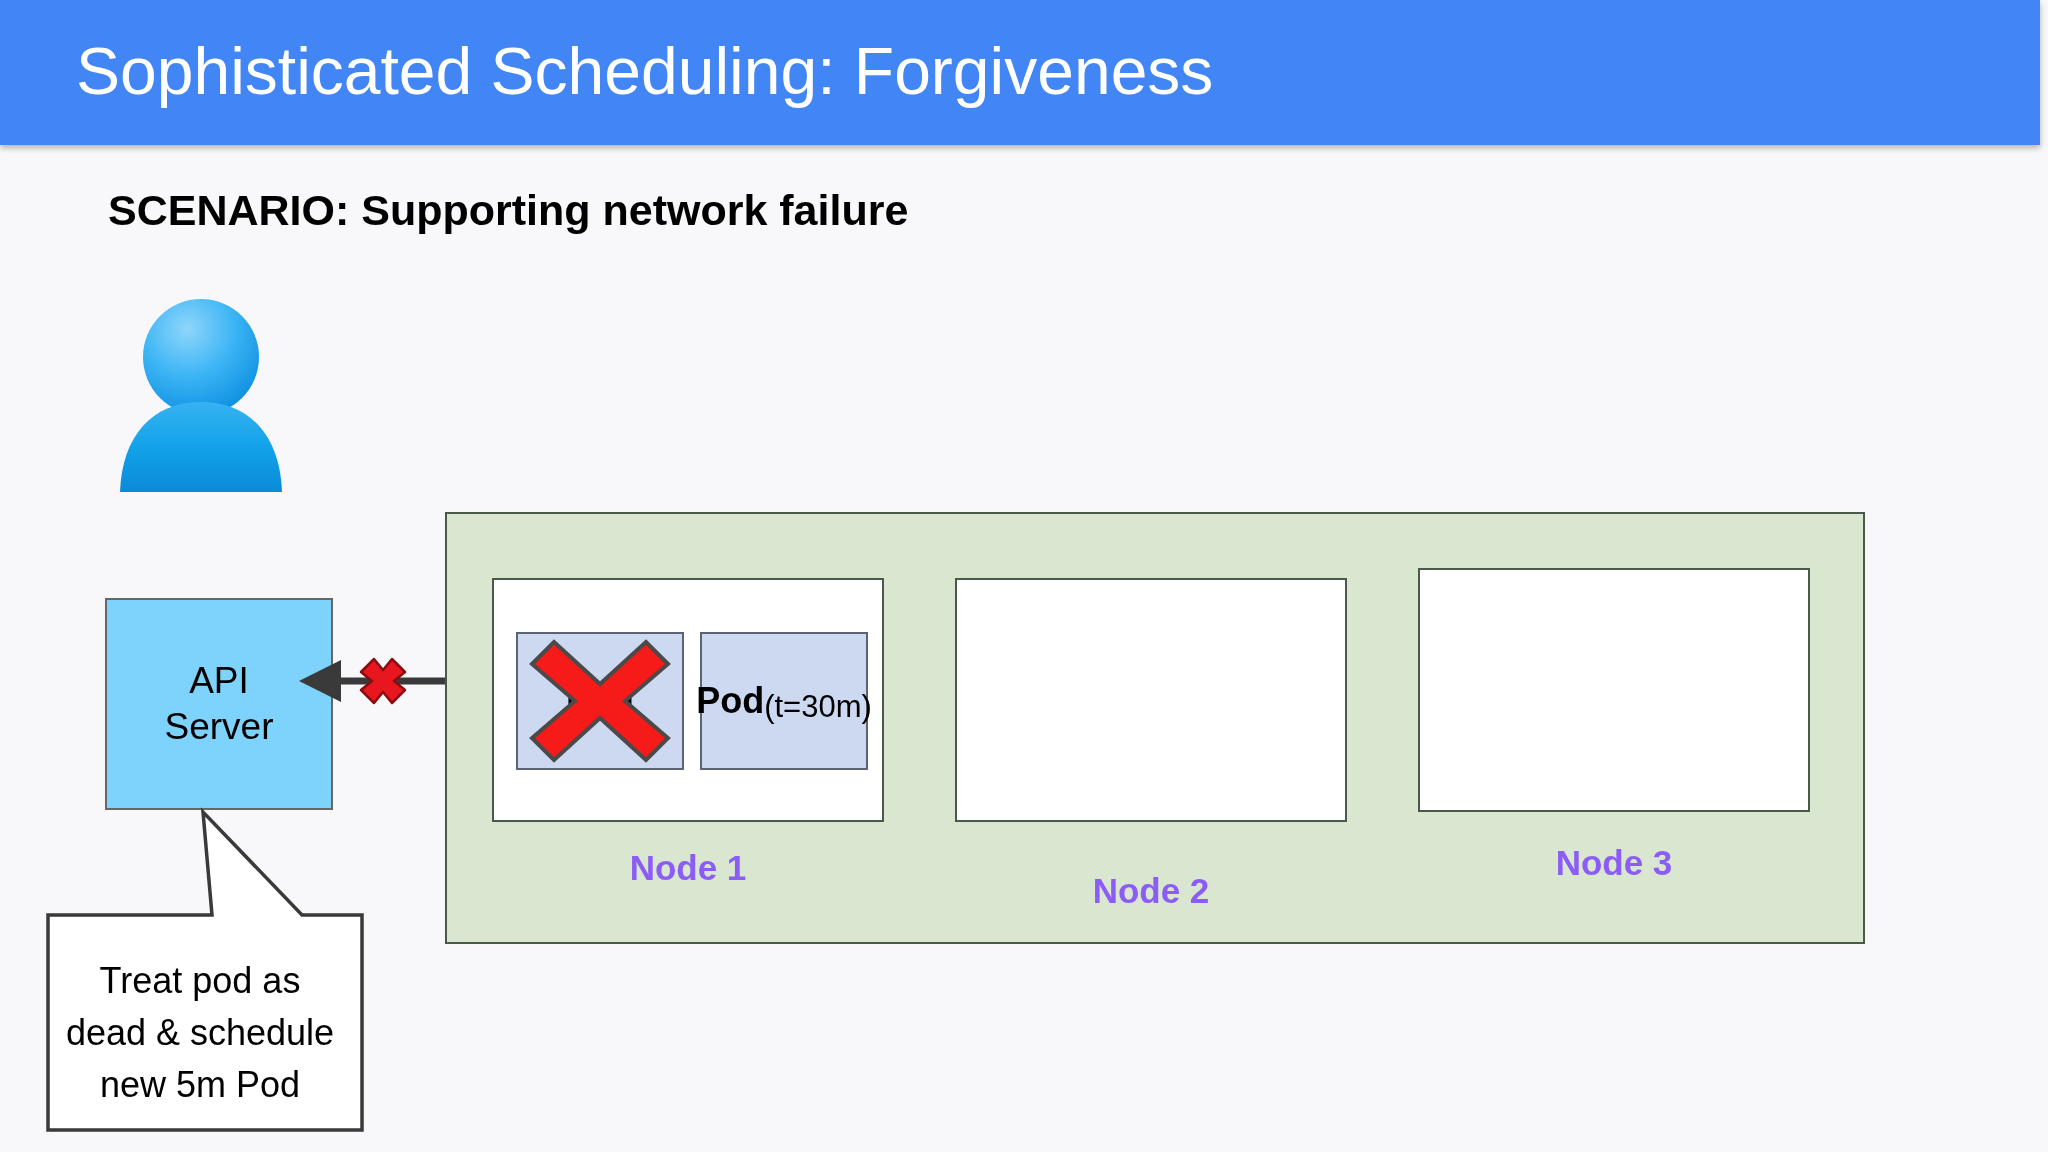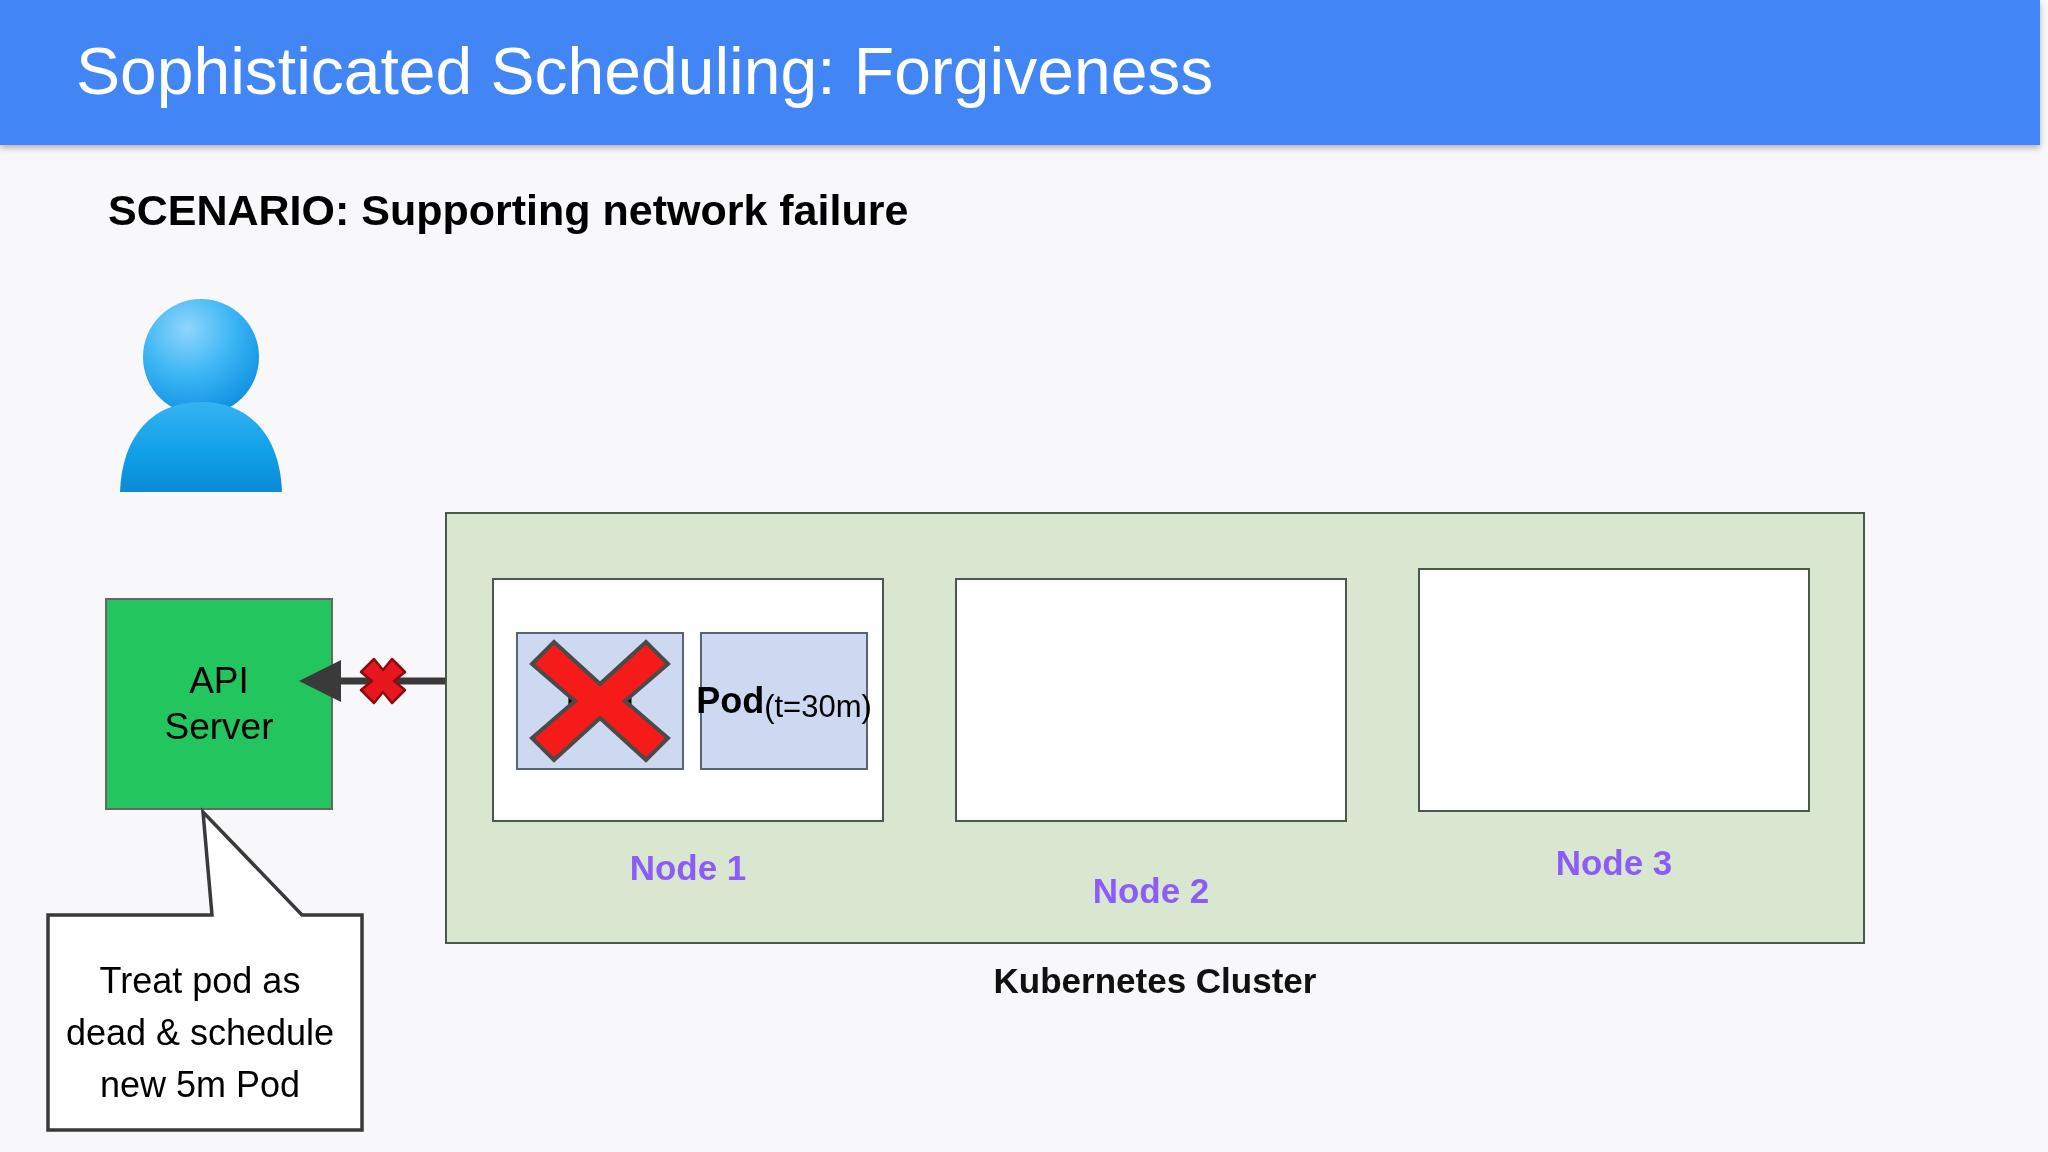--- a/index.html
+++ b/index.html
@@ -62,21 +62,21 @@
   }
   .avatar svg { display: block; }
 
   
   .api-server {
     position: absolute;
     left: 105px;
     top: 598px;
     width: 228px;
     height: 212px;
-    background: #22c55e;
+    background: #7dd3fc;
     border: 2px solid #666666;
     box-sizing: border-box;
     display: flex;
     flex-direction: column;
     align-items: center;
     justify-content: center;
   }
   .api-server .line {
     font-size: 37px;
     line-height: 46px;
@@ -277,15 +277,14 @@
   </div>
 
   <div class="node-box" id="node-box-1"></div>
 
   <div class="node-box" id="node-box-2"></div>
 
   <div class="node-label" id="node-label-0">Node 1</div>
   <div class="node-label" id="node-label-1">Node 2</div>
   <div class="node-label" id="node-label-2">Node 3</div>
 
-  <div class="cluster-label">Kubernetes Cluster</div>
 
 </div>
 
 </body></html>

